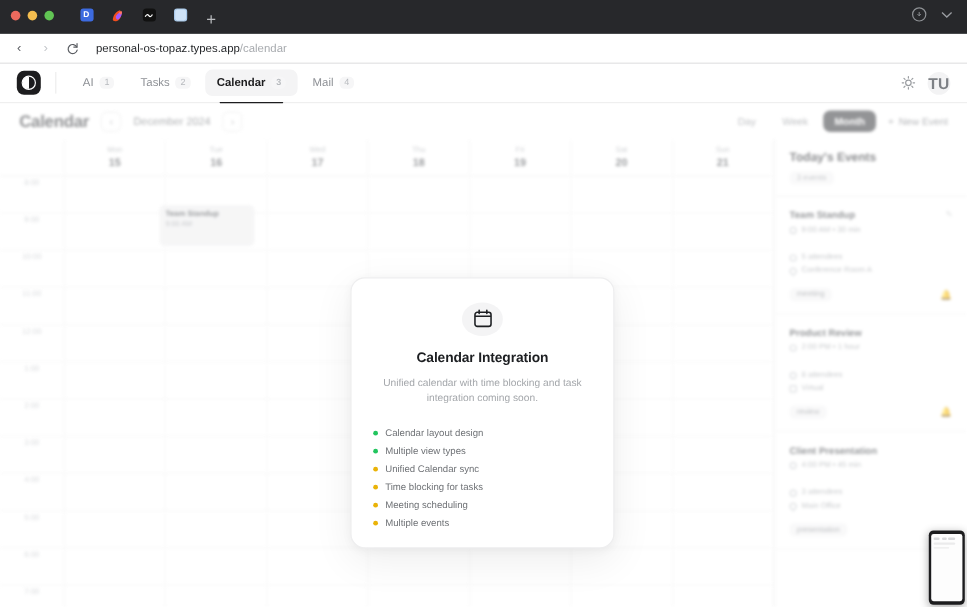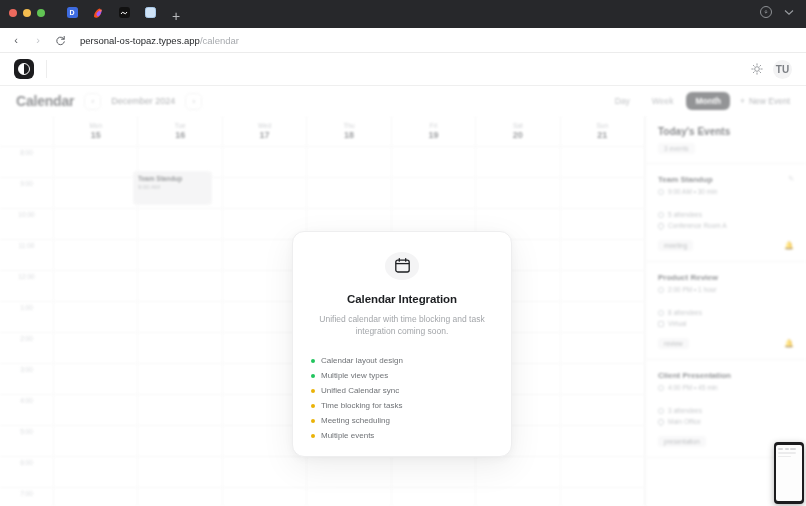--- a/index.html
+++ b/index.html
@@ -151,21 +151,21 @@
   }
   .apptab.active::after {
     content: ""; position: absolute; left: 12px; right: 12px; bottom: -6px;
     height: 1.5px; background: #1d1d1f; border-radius: 1px;
   }
   .hdr-right { margin-left: auto; display: flex; align-items: center; gap: 10px; }
   .sun { width: 13px; height: 13px; color: #9a9da1; display:flex;align-items:center;justify-content:center;}
   .avatar {
     width: 19px; height: 19px; border-radius: 50%;
     background: #f3f3f4; color: #7d8085;
-    font-size: 10px; font-weight: 700;
+    font-size: 13px; font-weight: 700;
     display: flex; align-items: center; justify-content: center;
     letter-spacing: .2px;
   }
 
   
   .cal-toolbar {
     height: 30px;
     display: flex; align-items: center;
     padding: 0 16px;
     flex: 0 0 auto;
@@ -358,20 +358,38 @@
     <div class="url-text">
       <span>personal-os-topaz.types.app</span><span class="path">/calendar</span>
     </div>
   </div>
 
   <div class="page">
 
     <div class="app-header">
       <div class="logo"></div>
       <div class="divider-v"></div>
+      <div class="tabs">
+        <div class="apptab">
+          <span>AI</span>
+          <span class="badge">1</span>
+        </div>
+        <div class="apptab">
+          <span>Tasks</span>
+          <span class="badge">2</span>
+        </div>
+        <div class="apptab active">
+          <span>Calendar</span>
+          <span class="badge">3</span>
+        </div>
+        <div class="apptab">
+          <span>Mail</span>
+          <span class="badge">4</span>
+        </div>
+      </div>
       <div class="hdr-right">
         <span class="sun">
           <svg width="12" height="12" viewBox="0 0 12 12">
               <circle cx="6" cy="6" r="2.3" stroke="#9a9da1" stroke-width="1" fill="none"></circle>
               <g stroke="#9a9da1" stroke-width="1" stroke-linecap="round">
                 <path d="M6 .8v1.3M6 9.9v1.3M.8 6h1.3M9.9 6h1.3M2.3 2.3l.9.9M8.8 8.8l.9.9M9.7 2.3l-.9.9M3.2 8.8l-.9.9"></path>
               </g>
             </svg>
         </span>
         <span class="avatar">TU</span>

